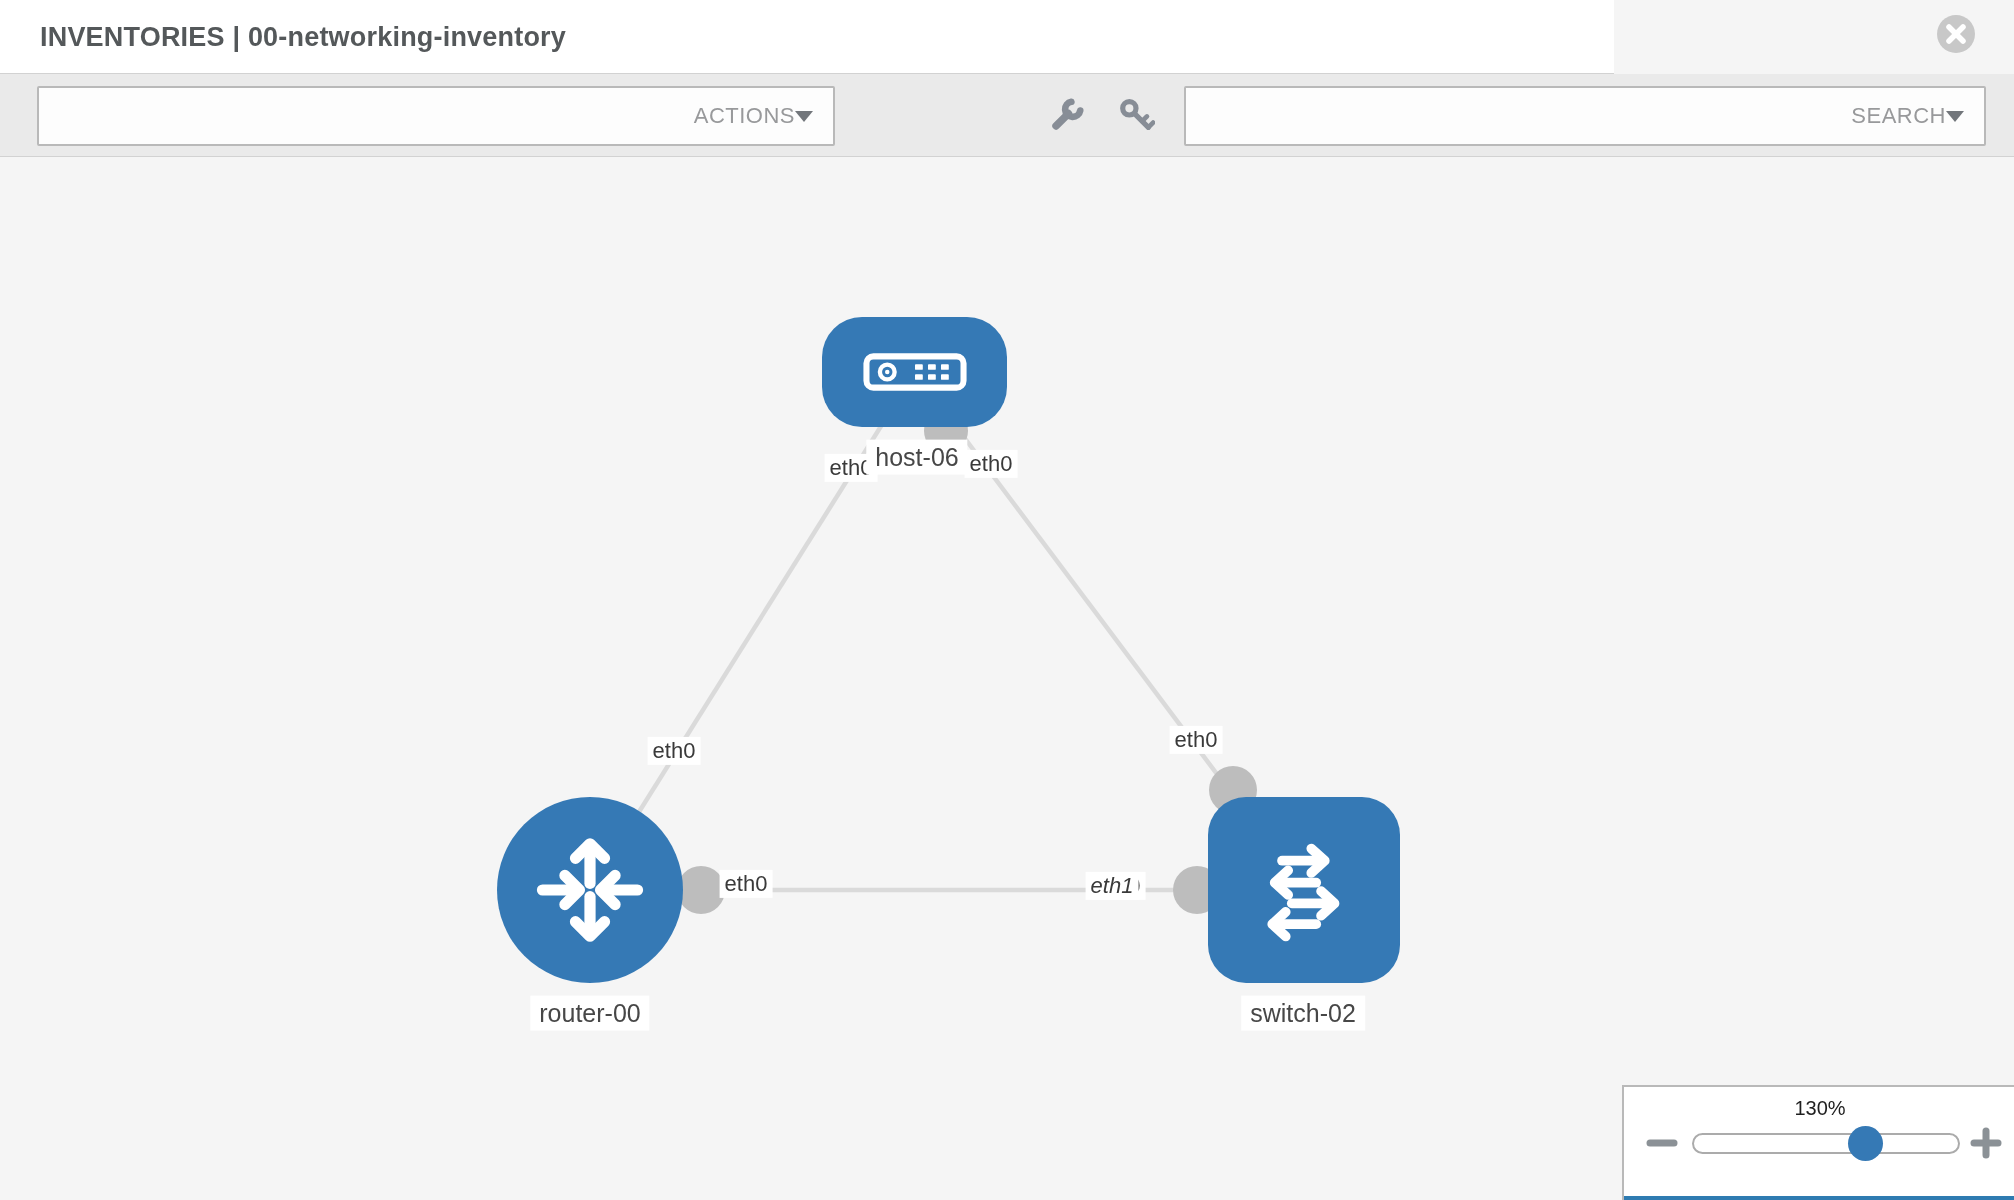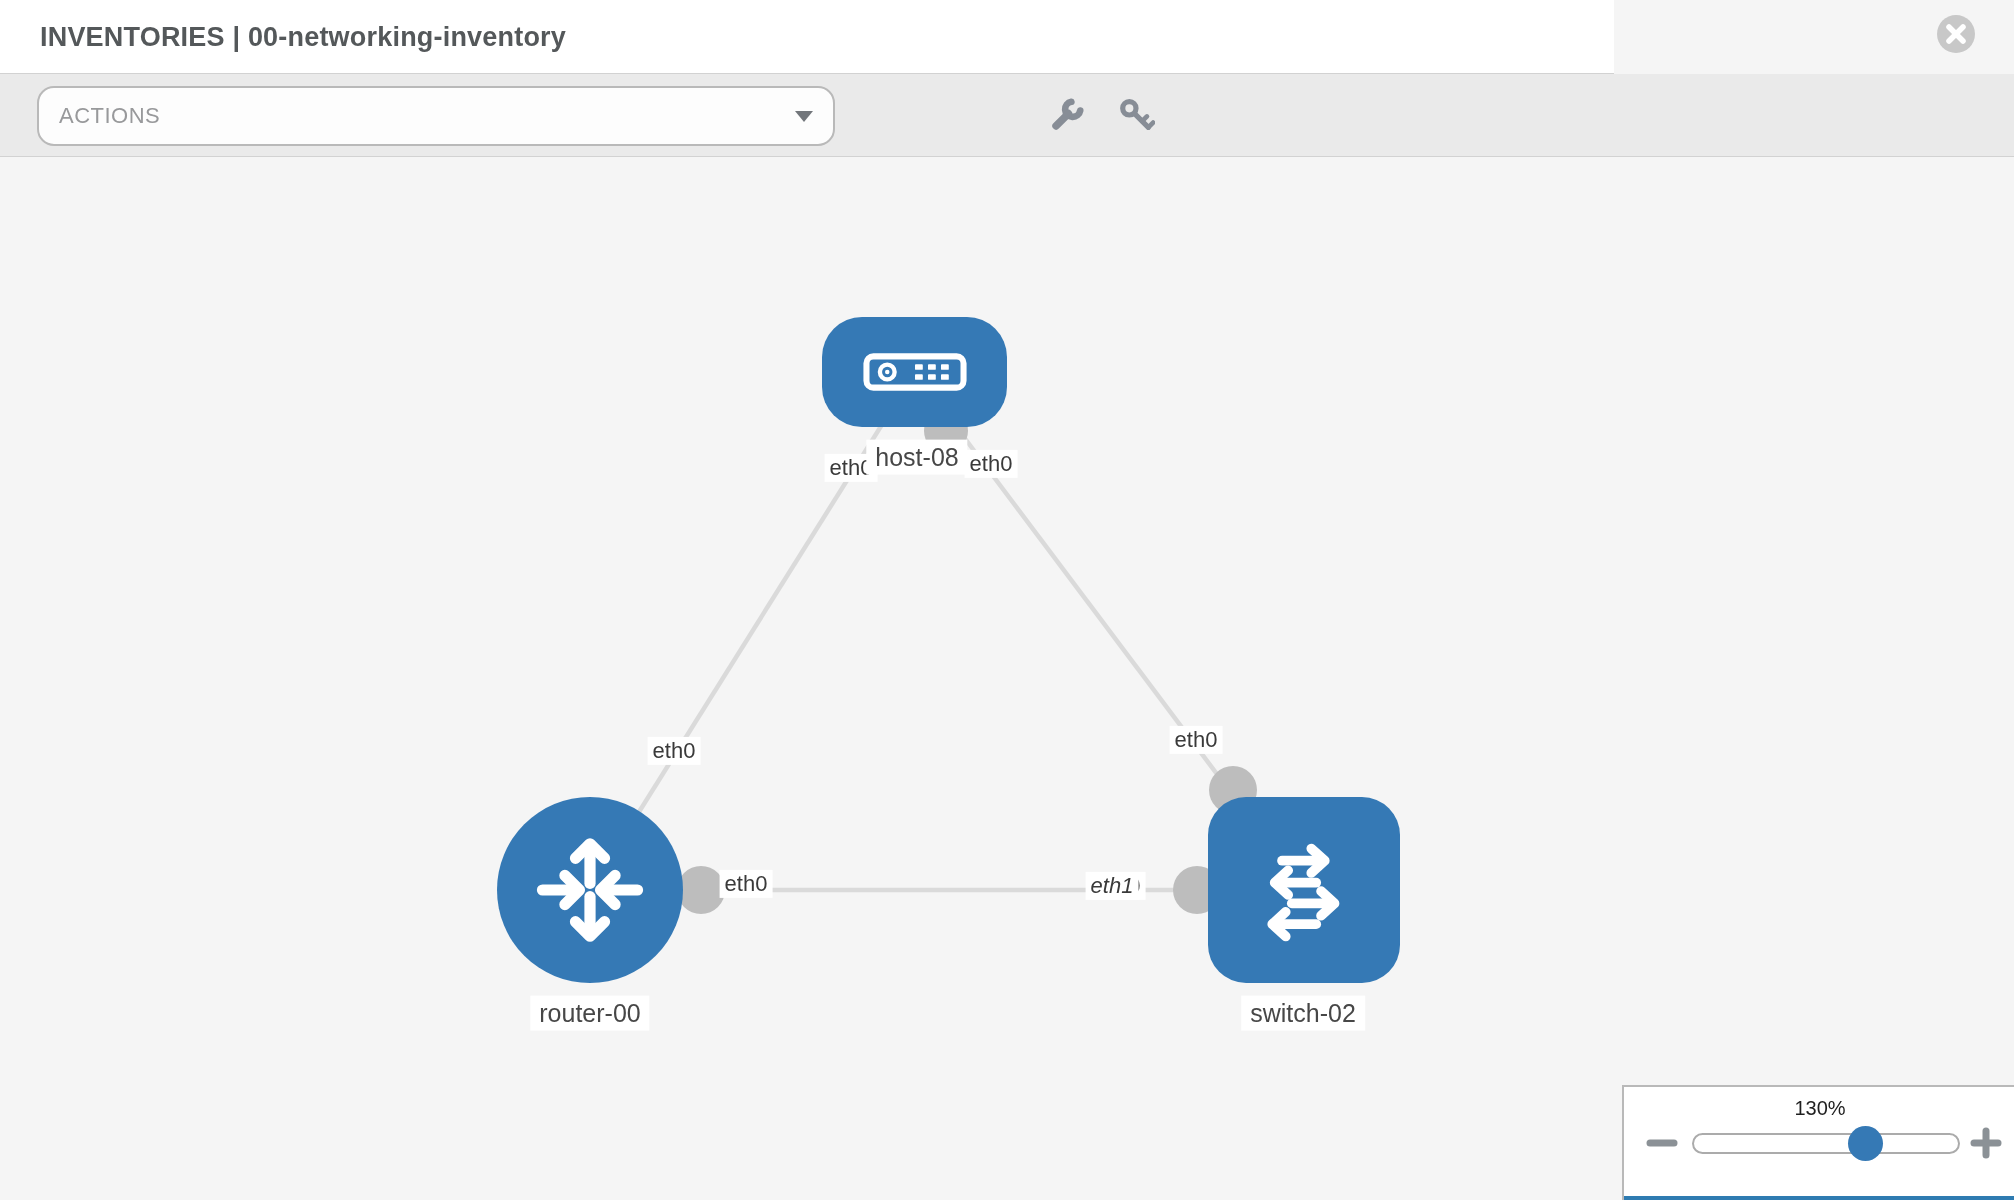--- a/index.html
+++ b/index.html
@@ -11,22 +11,22 @@
   .header{position:absolute;left:0;top:0;width:1614px;height:73px;background:#ffffff;
           border-bottom:1px solid #d2d2d2;z-index:10;}
   .page-title{position:absolute;left:40px;top:50%;transform:translateY(-50%);
           font-size:27px;font-weight:700;color:#54585a;letter-spacing:.2px;white-space:nowrap;}
   .close-btn{position:absolute;left:1937px;top:15px;width:38px;height:38px;border-radius:50%;
           background:#c8c8c8;border:none;cursor:pointer;padding:0;}
   
   .toolbar{position:absolute;left:0;top:74px;width:2014px;height:82px;background:#eaeaea;
           border-bottom:1px solid #d2d2d2;z-index:10;}
   .select-box{position:absolute;top:12px;height:60px;background:#fdfdfd;
-          border:2px solid #b9b9b9;border-radius:17px;box-sizing:border-box;
-          display:flex;align-items:center;justify-content:space-between;
+          border:2px solid #b9b9b9;border-radius:2px;box-sizing:border-box;
+          display:flex;align-items:center;justify-content:flex-end;
           padding:0 20px;cursor:pointer;}
   .select-box .ph{font-size:22px;color:#98999b;letter-spacing:.5px;}
   .caret{width:0;height:0;border-left:9px solid transparent;border-right:9px solid transparent;
           border-top:11px solid #72767b;}
   .actions-box{left:37px;width:798px;}
   .search-box{left:1184px;width:802px;}
   .tool-icon-btn{position:absolute;top:22px;width:38px;height:38px;background:transparent;
           border:none;padding:0;cursor:pointer;}
   .wrench-pos{left:1048px;} .key-pos{left:1117px;}
   
@@ -88,20 +88,24 @@
 
     <button class="tool-icon-btn key-pos">
       <svg width="38" height="38" viewBox="0 0 40 40">
         <circle cx="13" cy="13" r="7" fill="none" stroke="#878d96" stroke-width="5.5"></circle>
         <line x1="18.5" y1="18.5" x2="33" y2="33" stroke="#878d96" stroke-width="5.5" stroke-linecap="round"></line>
         <line x1="33" y1="33" x2="38" y2="28" stroke="#878d96" stroke-width="5" stroke-linecap="round"></line>
         <line x1="26.5" y1="26.5" x2="31.5" y2="21.5" stroke="#878d96" stroke-width="5" stroke-linecap="round"></line>
       </svg>
     </button>
 
+    <div class="select-box search-box">
+      <span class="ph">SEARCH</span>
+      <span class="caret"></span>
+    </div>
   </div>
 
   <div class="canvas"></div>
 
   <svg class="edges-svg" width="2014" height="1200">
     <line x1="915" y1="372" x2="590" y2="890" stroke="#dadada" stroke-width="4.5"></line>
     <line x1="915" y1="372" x2="1304" y2="890" stroke="#dadada" stroke-width="4.5"></line>
     <line x1="590" y1="890" x2="1304" y2="890" stroke="#dadada" stroke-width="4.5"></line>
     <circle cx="946" cy="431" r="22" fill="#bdbdbd"></circle>
     <circle cx="701" cy="890" r="24" fill="#bdbdbd"></circle>
@@ -146,21 +150,21 @@
         <path d="M60 44 H29"></path>
           <path d="M37 34 L26 44 L37 54"></path>
         <path d="M40 61 H72"></path>
           <path d="M64 51 L75 61 L64 71"></path>
         <path d="M60 78 H27"></path>
           <path d="M35 68 L24 78 L35 88"></path>
       </g>
     </svg>
   </div>
 
-  <div class="node-label" style="left:917px;top:457px;">host-08</div>
+  <div class="node-label" style="left:917px;top:457px;">host-06</div>
   <div class="node-label" style="left:590px;top:1013px;">router-00</div>
   <div class="node-label" style="left:1303px;top:1013px;">switch-02</div>
 
   <div class="eth-label" style="left:851px;top:468px;">eth0</div>
   <div class="eth-label" style="left:991px;top:464px;">eth0</div>
   <div class="eth-label" style="left:674px;top:751px;">eth0</div>
   <div class="eth-label" style="left:1196px;top:740px;">eth0</div>
   <div class="eth-label" style="left:746px;top:884px;">eth0</div>
   <div class="eth-label" style="left:1119px;top:886px;">eth0</div>
   <div class="eth-label" style="left:1112px;top:886px;font-style:italic;">eth1</div>

